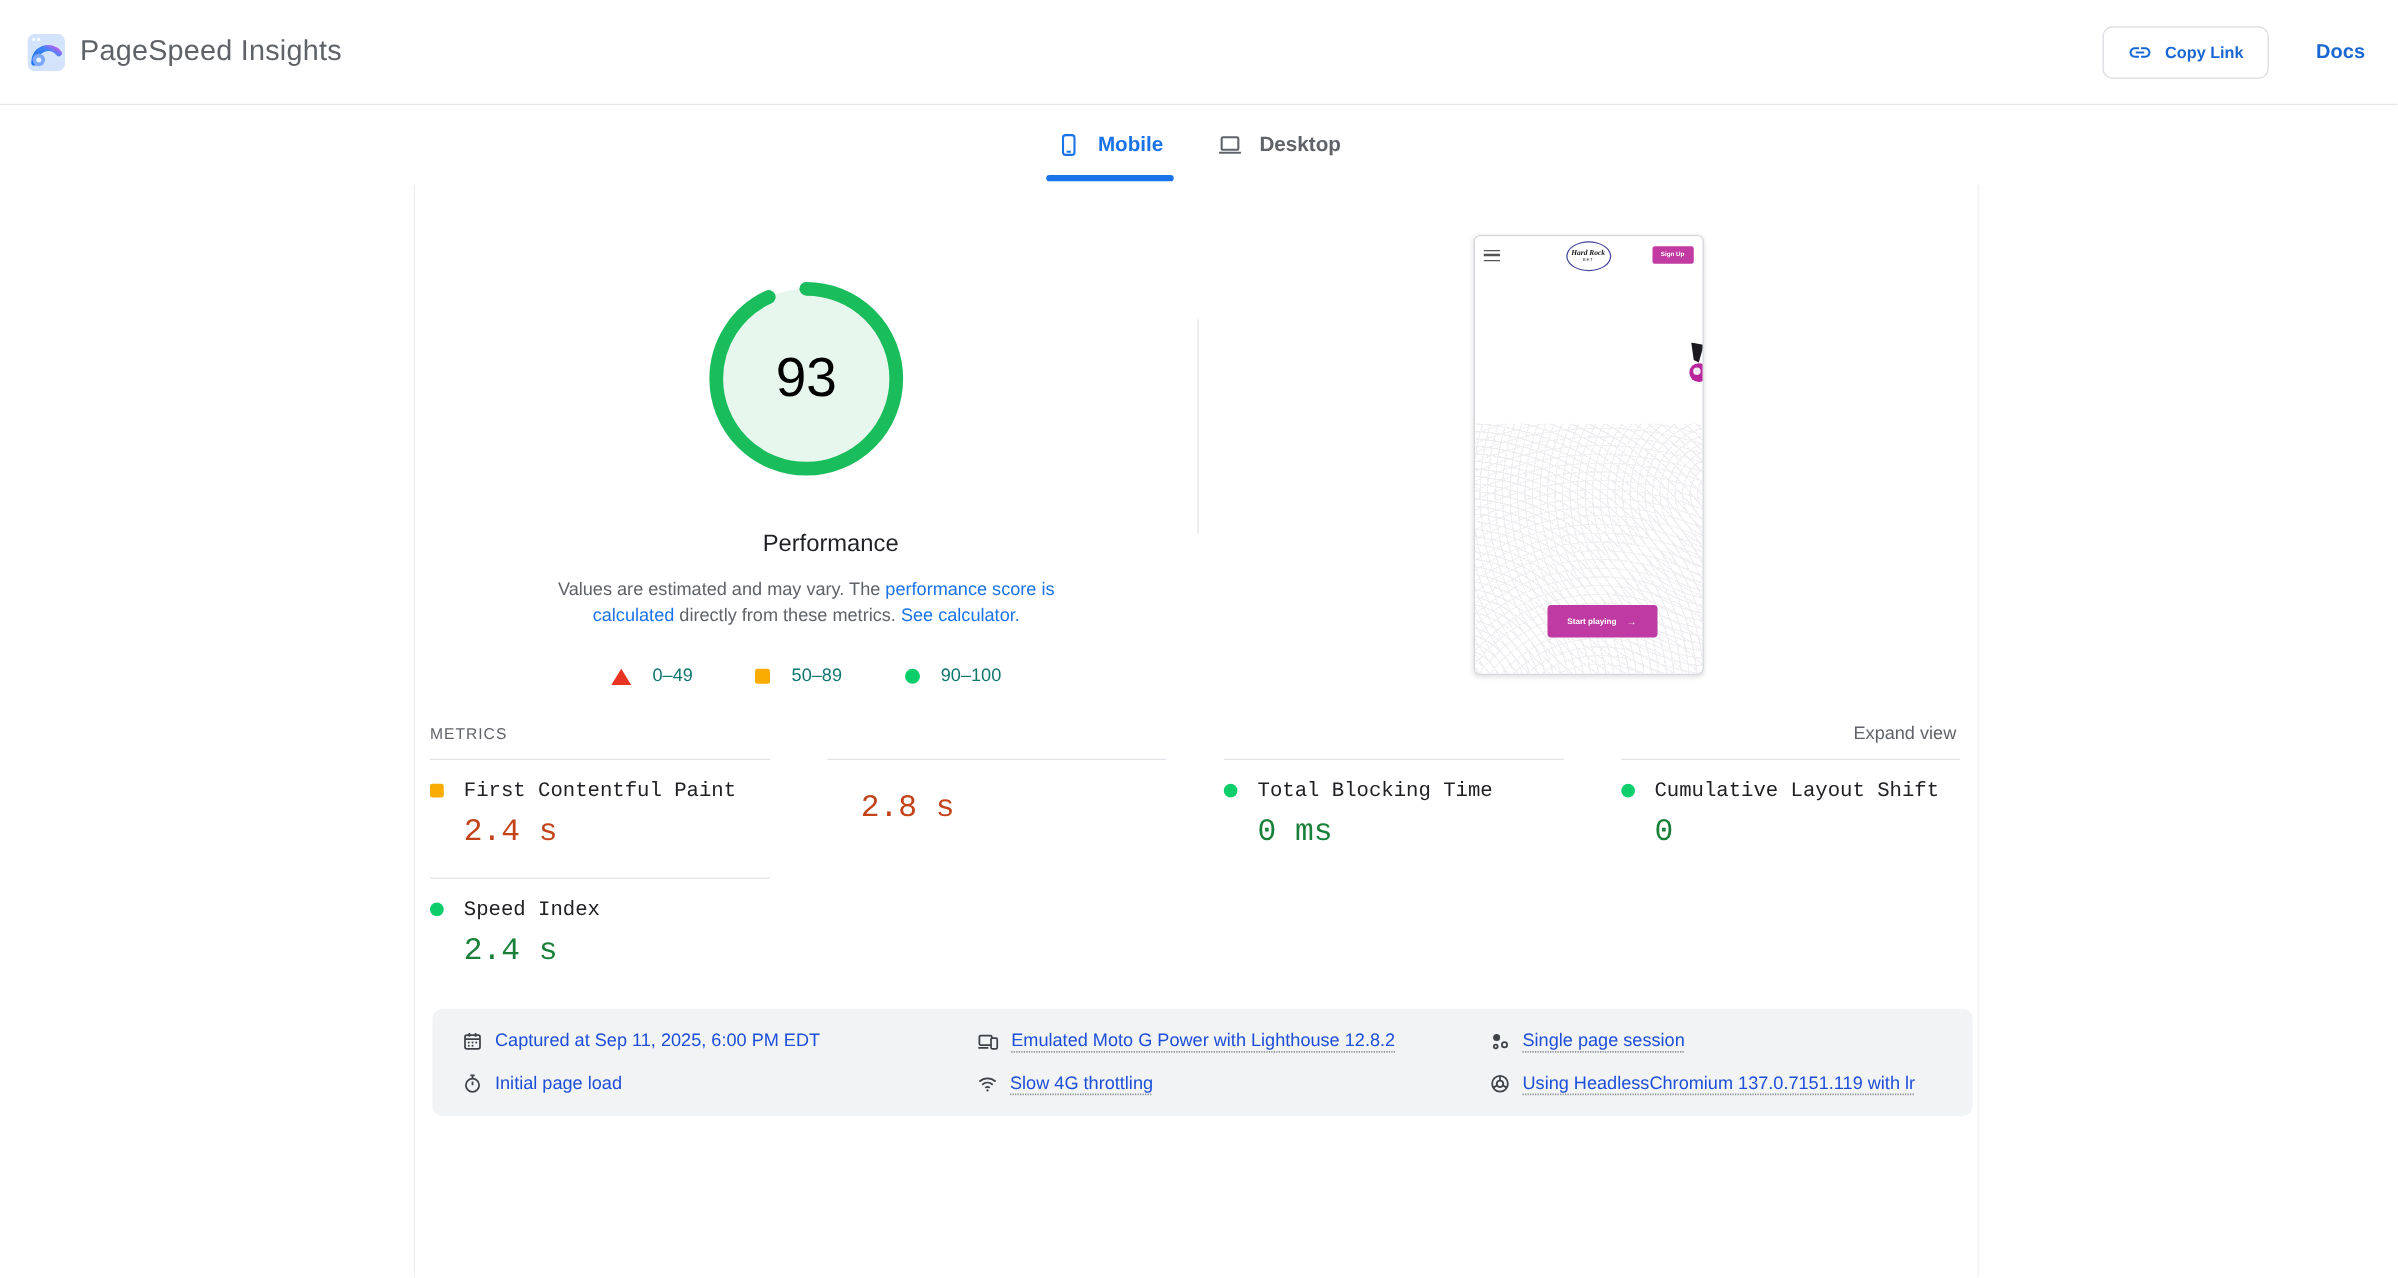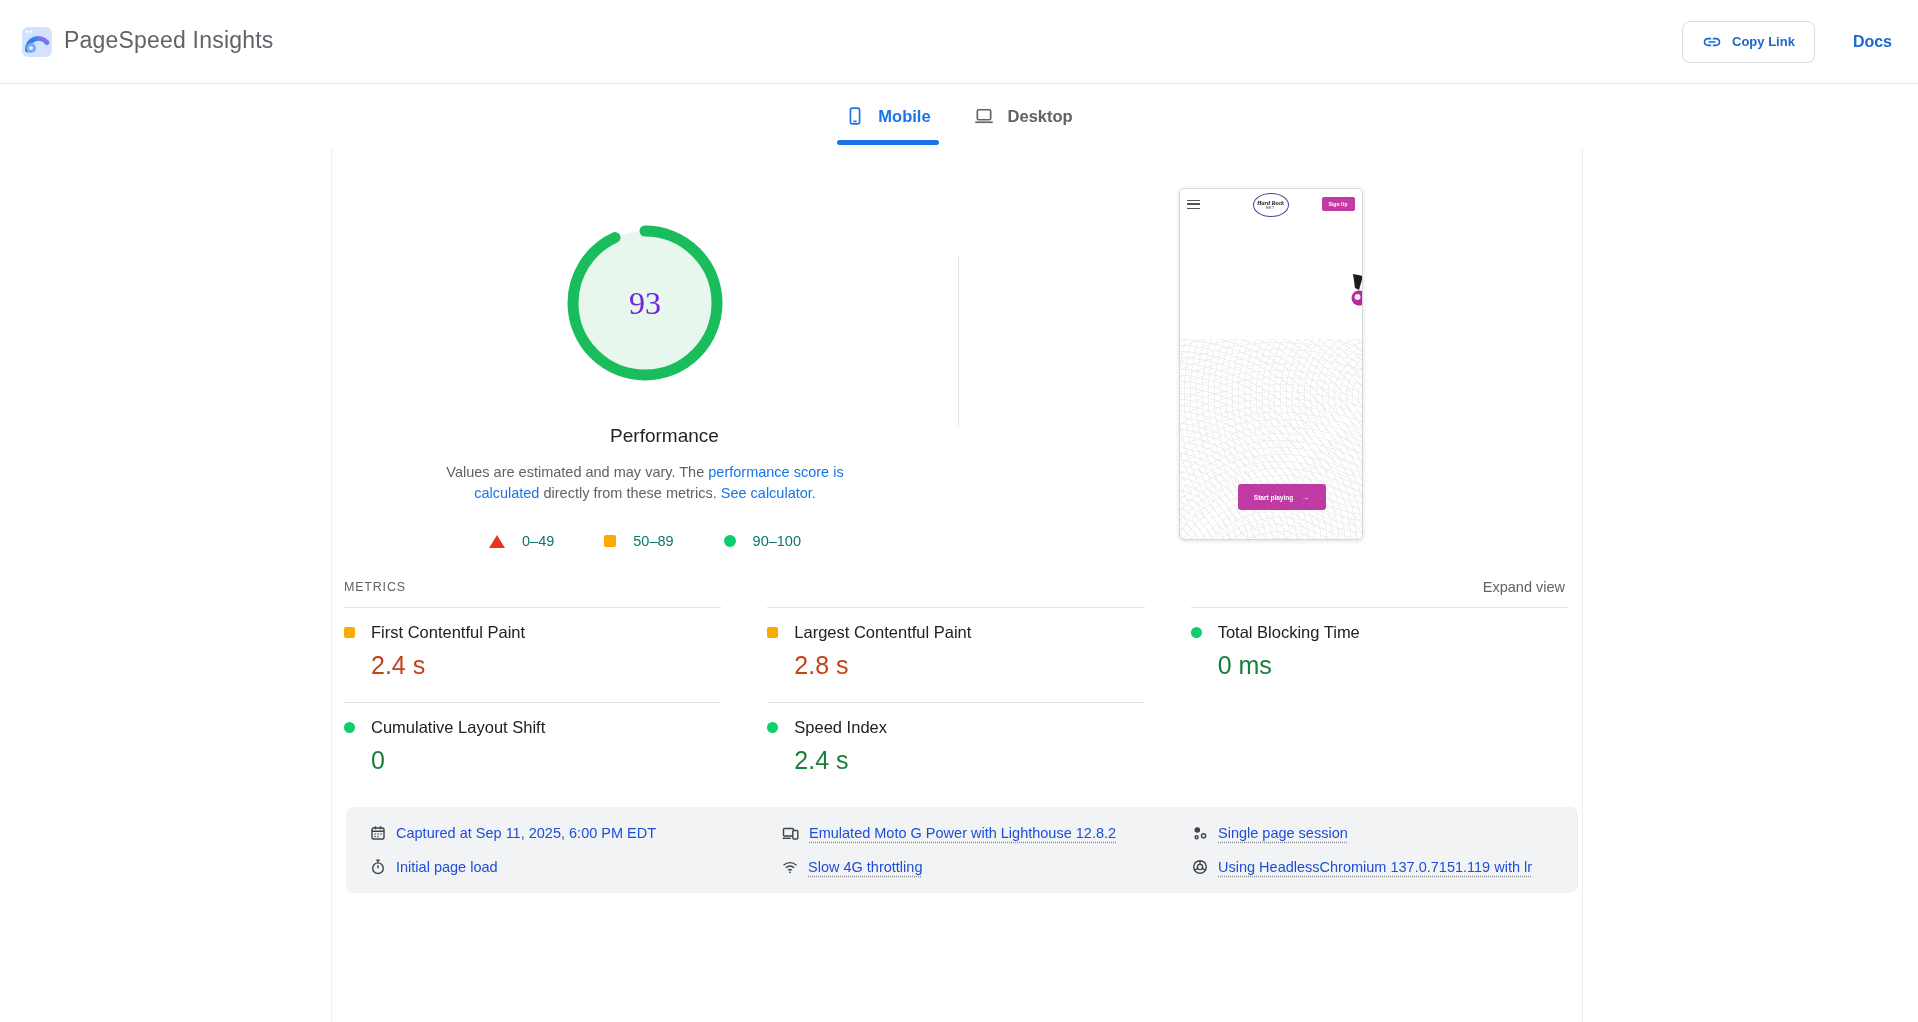--- a/index.html
+++ b/index.html
@@ -31,21 +31,21 @@
 
   .top-panel { display:flex; }
   .score-col { width:626px; display:flex; flex-direction:column; align-items:center; padding-top:70px; }
   .vdivider { width:1px; height:172px; margin-top:107px; background:#e2e4e7; }
   .shot-col { flex:1; display:flex; justify-content:center; padding-top:40px; }
 
   
   .gauge-wrap { position:relative; width:170px; height:170px; }
   .gauge-wrap svg { transform:rotate(-90deg); }
   .gauge-score { position:absolute; inset:0; display:flex; align-items:center; justify-content:center;
-    font-size:32px; color:#6d28d9;font-family:Liberation Serif, serif; }
+    font-size:44px; color:#000000; }
   .perf-title { margin-top:37px; font-size:19px; font-weight:400; color:#1f2125;margin-left:39px; }
   .perf-desc { margin-top:15px; width:490px; text-align:center; font-size:14.5px;
     line-height:21px; color:#5f6368; }
   .perf-desc .lnk { color:#1a73e8; text-decoration:none; cursor:pointer; }
 
   .legend { margin-top:29px; display:flex; align-items:center; gap:50px;
     font-size:14.5px; color:#0f766e; }
   .legend-item { display:flex; align-items:center; gap:17px; }
   .shape-triangle { width:0; height:0; border-left:8px solid transparent;
     border-right:8px solid transparent; border-bottom:13px solid #ea3423; }
@@ -77,22 +77,22 @@
   .mini-cta { position:absolute; left:58px; top:295px; width:88px; height:26px; background:#bf3aa2;
     border-radius:3px; color:#fff; font-size:6.5px; font-weight:bold; display:flex;
     align-items:center; justify-content:center; gap:8px; z-index:2; }
   .mini-cta .arrow { font-size:8px; font-weight:400; }
 
   
   .metrics-head { margin-top:30px; display:flex; justify-content:space-between;
     align-items:center; padding:0 17px 12px 12px; }
   .metrics-label { font-size:12.5px; letter-spacing:.8px; color:#5f6368; }
   .expand-view { font-size:14.5px; color:#5f6368; cursor:pointer; }
-  .metrics-grid { display:grid; grid-template-columns:1fr 1fr 1fr; column-gap:46px;
-    padding:0 14px 0 12px; }
+  .metrics-grid { display:grid; grid-template-columns:1fr 1fr 1fr 1fr; column-gap:46px;
+    padding:0 14px 0 12px;font-family:Liberation Mono, monospace; }
   .mcell { border-top:1px solid #e0e3e7; padding:15px 0 22px; }
   .mcell.empty { border-top:none; }
   .mlabel { display:flex; align-items:center; gap:16px; font-size:16.5px; color:#202124; }
   .marker-sq { width:11px; height:11px; border-radius:2px; background:#f9ab00; flex:none; }
   .marker-dot { width:11px; height:11px; border-radius:50%; background:#0cce6b; flex:none; }
   .mvalue { margin-left:27px; margin-top:9px; font-size:25px; }
   .mvalue.avg { color:#c2431a; }
   .mvalue.good { color:#188038; }
 
   
@@ -219,24 +219,20 @@
 
   <div class="metrics-grid">
     <div class="mcell">
       <div class="mlabel">
         <span class="marker-sq"></span>
         <span>First Contentful Paint</span>
       </div>
       <div class="mvalue avg">2.4 s</div>
     </div>
     <div class="mcell">
-      <div class="mlabel">
-        <span class="marker-sq"></span>
-        <span>Largest Contentful Paint</span>
-      </div>
       <div class="mvalue avg">2.8 s</div>
     </div>
     <div class="mcell">
       <div class="mlabel">
         <span class="marker-dot"></span>
         <span>Total Blocking Time</span>
       </div>
       <div class="mvalue good">0 ms</div>
     </div>
     <div class="mcell">

